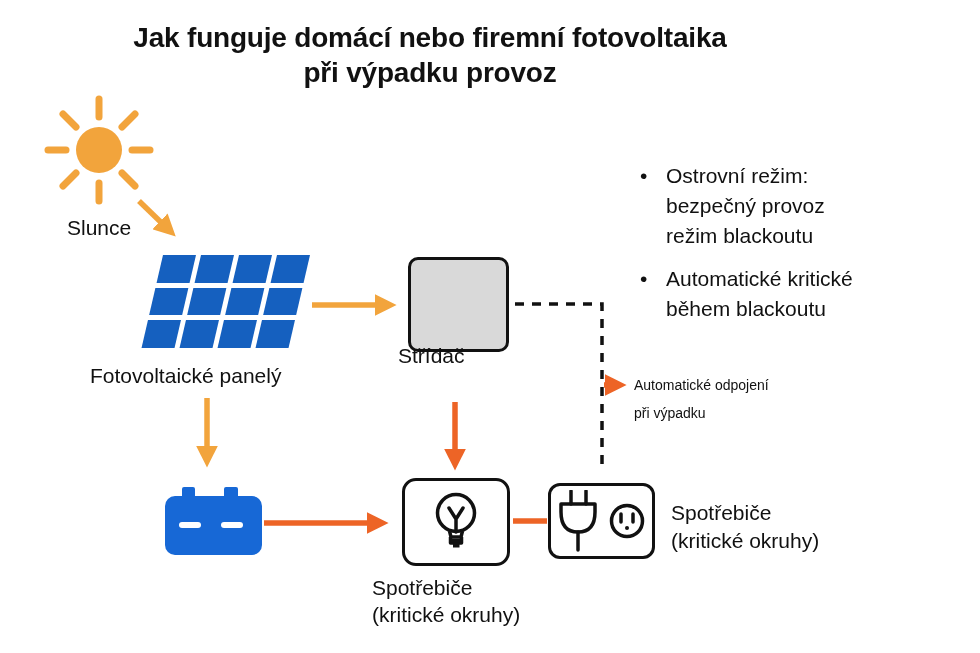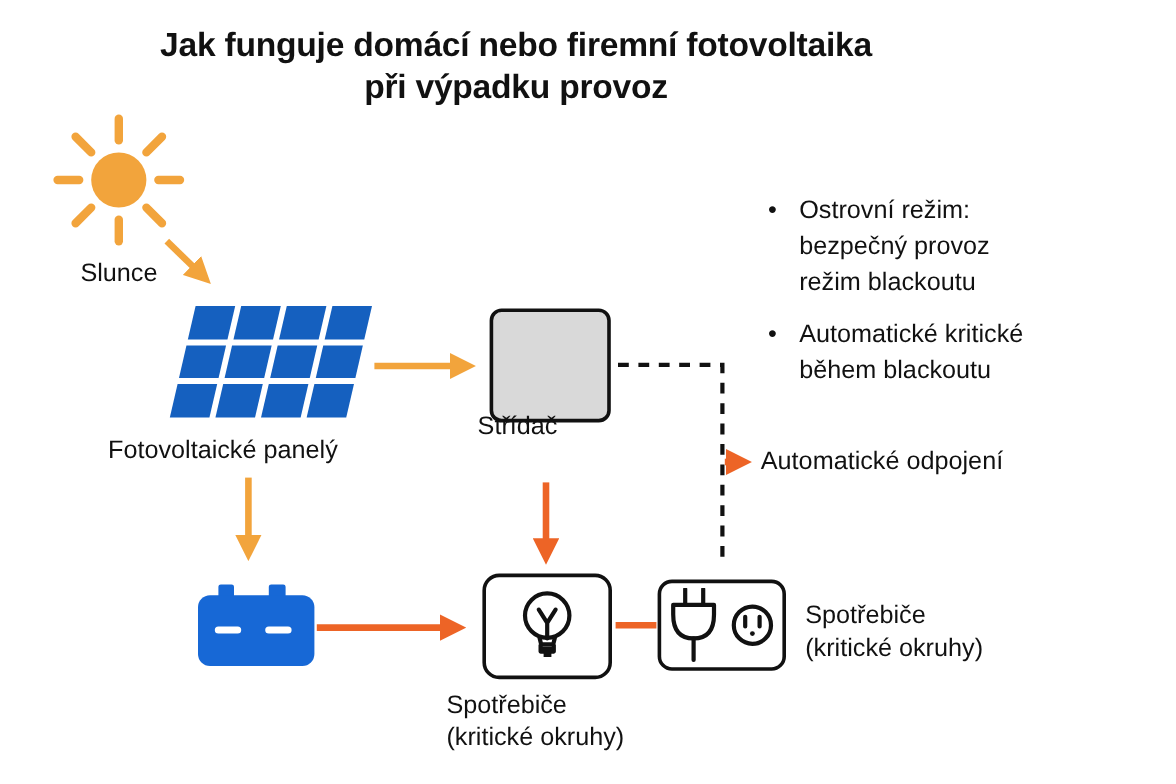--- a/index.html
+++ b/index.html
@@ -48,21 +48,21 @@
     position:absolute;z-index:2;background:var(--background);
     border:3.5px solid var(--text);display:flex;align-items:center;justify-content:center;
   }
   .bulb-box{left:402px;top:478px;width:108px;height:88px;border-radius:14px;}
   .outlet-box{left:548px;top:483px;width:107px;height:76px;border-radius:12px;gap:11px;}
   .icon-stroke{stroke:var(--text);stroke-width:3.5;fill:none;}
   .bullets{position:absolute;left:640px;top:161px;width:320px;z-index:3;font-size:21px;line-height:30px;}
   .bullet-item{display:flex;}
   .bullet-item + .bullet-item{margin-top:13px;}
   .bullet-dot{width:26px;flex:0 0 26px;}
-  .disconnect{position:absolute;left:634px;top:371px;z-index:3;font-size:21px;line-height:28px;}
+  .disconnect{position:absolute;left:634px;top:371px;z-index:3;font-size:14px;line-height:28px;}
   .outlet-label{left:671px;top:499px;line-height:28px;}
 </style>
 </head>
 <body>
 
 <div class="canvas">
 
   <div class="title">
     <div>Jak funguje domácí nebo firemní fotovoltaika</div>
     <div>při výpadku provoz</div>
@@ -174,15 +174,16 @@
       <div class="bullet-dot">•</div>
       <div>
         <div>Automatické kritické</div>
         <div>během blackoutu</div>
       </div>
     </div>
   </div>
 
   <div class="disconnect">
     <div>Automatické odpojení</div>
+    <div>při výpadku</div>
   </div>
 
 </div>
 
 </body></html>

